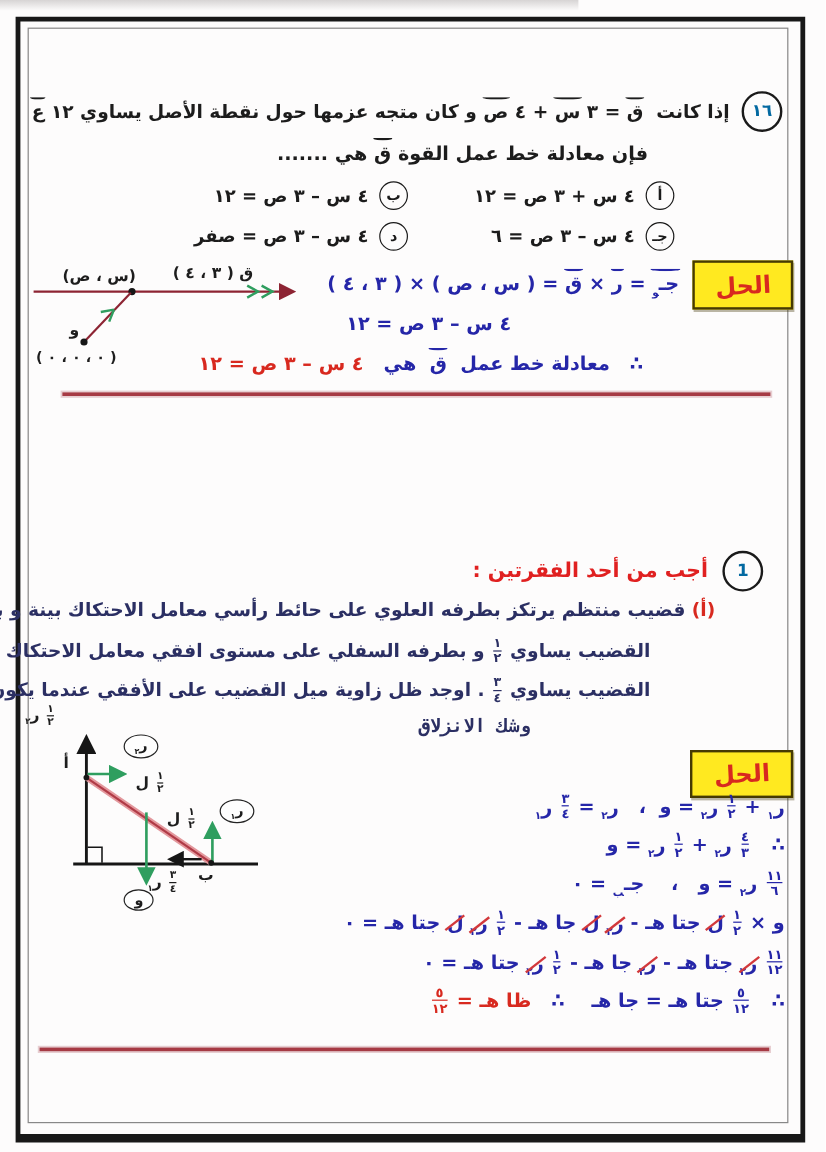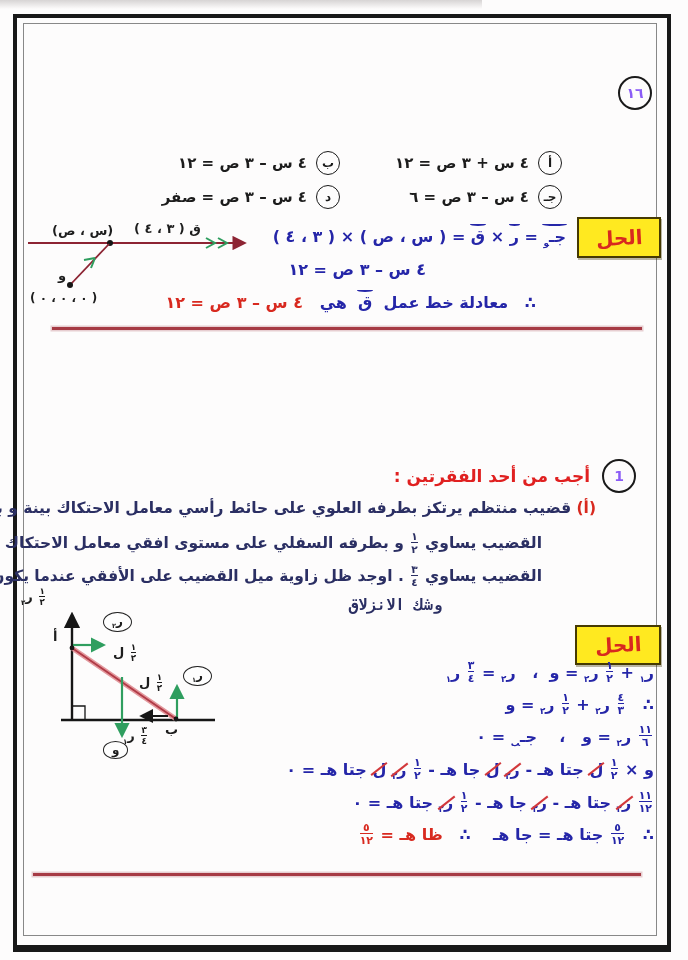--- a/index.html
+++ b/index.html
@@ -14,21 +14,21 @@
                border:1px solid rgba(40,40,40,.55);}
   .print{color:#1c1c1c;font-weight:700;}
   .para{color:#2b2f63;font-weight:700;}
   .hand{color:#2526a8;font-weight:700;}
   .red{color:#d8291f;}
   .maroon{color:#8d2433;}
   .eq{white-space:pre;font-size:16px;}
   .nowrap{white-space:pre;text-align:right;}
   .qnum{width:30px;height:30px;border:2px solid #1a1a1a;border-radius:50%;
         display:inline-flex;align-items:center;justify-content:center;
-        font-size:14px;font-weight:700;color:#8b5cf6;flex:none;background:transparent;}
+        font-size:14px;font-weight:700;color:#0369a1;flex:none;background:transparent;}
   .okey{width:22px;height:22px;border:1.8px solid #1a1a1a;border-radius:50%;
         display:inline-flex;align-items:center;justify-content:center;
         font-size:12px;font-weight:700;color:#1a1a1a;flex:none;}
   .opt{display:flex;align-items:center;gap:9px;font-size:15px;white-space:pre;}
   .hl-box{background:#ffe920;border:2.5px solid #463a02;display:flex;align-items:center;
           justify-content:center;color:#d8291f;font-size:20px;font-weight:700;
           box-shadow:1px 2px 0 rgba(60,50,0,.35);}
   .hl-box span{transform:rotate(-3deg);}
   .sep-red{background:#a63a44;height:3px;box-shadow:0 0 0 1.5px rgba(190,120,128,.35);}
   .vec{position:relative;}
@@ -51,22 +51,24 @@
 </head>
 <body>
 
 <div class="stage">
   <div class="scan-top"></div>
   <div class="frame-outer"></div>
   <div class="frame-inner"></div>
 
   <div class="abs" style="top:76px;right:36px;display:flex;align-items:center;gap:10px;">
     <span class="qnum">١٦</span>
+    <span class="print eq" style="font-size:15.5px;"><span>إذا كانت  </span><span class="vec">ق</span><span> = ٣ </span><span class="vec">س</span><span> + ٤ </span><span class="vec">ص</span><span> و كان متجه عزمها حول نقطة الأصل يساوي ١٢ </span><span class="vec">ع</span></span>
   </div>
 
+  <div class="abs print eq" style="top:118px;right:148px;font-size:16px;"><span>فإن معادلة خط عمل القوة </span><span class="vec">ق</span><span> هي .......</span></div>
 
   <div class="abs" style="top:151px;right:126px;width:480px;display:grid;grid-template-columns:222px 250px;row-gap:10px;">
     <div class="opt print">
       <span class="okey">أ</span>
       <span>٤ س + ٣ ص = ١٢</span>
     </div>
     <div class="opt print">
       <span class="okey">ب</span>
       <span>٤ س – ٣ ص = ١٢</span>
     </div>
@@ -99,21 +101,21 @@
       </defs>
       <line x1="6" y1="30" x2="222" y2="30" stroke="#8d2433" stroke-width="1.8" marker-end="url(#mred1)"></line>
       <path d="M184,25 l9,5 -9,5" fill="none" stroke="#2f9e5f" stroke-width="2"></path>
       <path d="M196,25 l9,5 -9,5" fill="none" stroke="#2f9e5f" stroke-width="2"></path>
       <circle cx="88" cy="30" r="3" fill="#161616"></circle>
       <line x1="48" y1="72" x2="87" y2="31" stroke="#8d2433" stroke-width="1.8"></line>
       <path d="M73,45 l-11,2 M73,45 l-4,10" fill="none" stroke="#2f9e5f" stroke-width="2"></path>
       <circle cx="48" cy="72" r="3" fill="#161616"></circle>
     </svg>
     <span class="abs dlabel" style="left:30px;top:10px;">(س ، ص)</span>
-    <span class="abs dlabel maroon" style="left:112px;top:8px;">ق ( ٣ ، ٤ )</span>
+    <span class="abs dlabel maroon" style="left:122px;top:8px;">ق ( ٣ ، ٤ )</span>
     <span class="abs dlabel" style="left:36px;top:55px;">و</span>
     <span class="abs dlabel" style="left:8px;top:78px;font-size:12px;">( ٠ ، ٠ ، ٠ )</span>
   </div>
 
   <div class="abs sep-red" style="top:327px;left:52px;width:590px;"></div>
 
   <div class="abs" style="top:459px;right:52px;display:flex;align-items:center;gap:12px;">
     <span class="qnum">1</span>
     <span class="nowrap" style="color:#e02020;font-weight:700;font-size:17px;">أجب من أحد الفقرتين :</span>
   </div>

